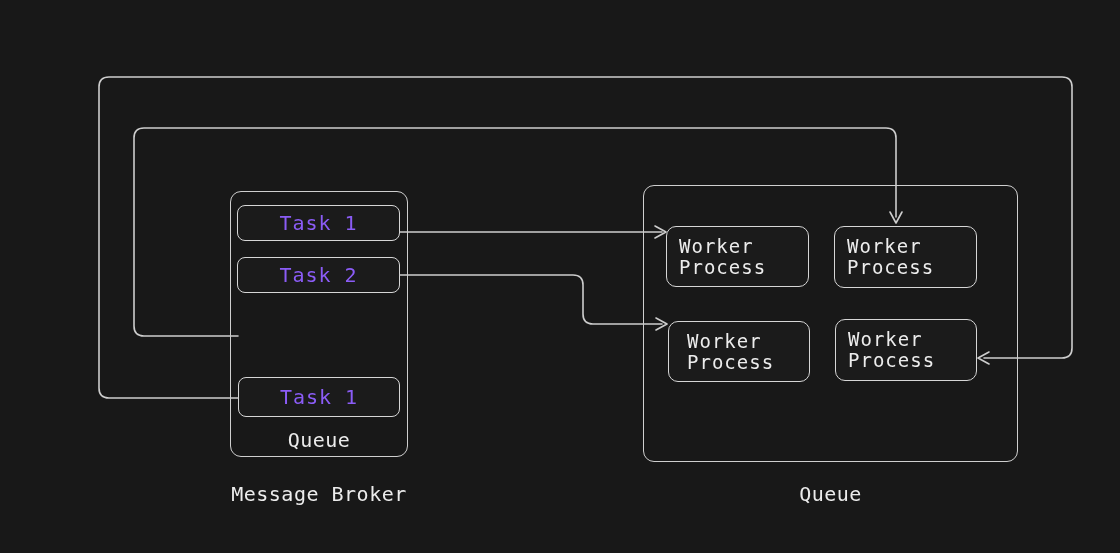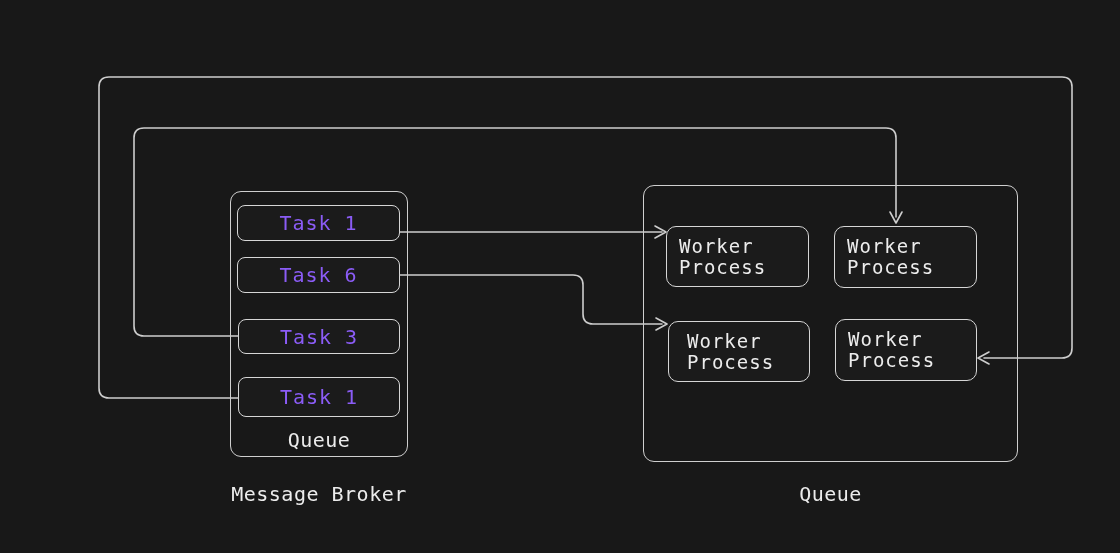--- a/index.html
+++ b/index.html
@@ -73,24 +73,21 @@
 <body>
 
 <div id="canvas">
 
   <div class="container-box" style="left:230px; top:191px; width:178px; height:266px;"></div>
 
   <div class="task-box" style="left:237px; top:205px; width:163px; height:36px;">
     <span>Task 1</span>
   </div>
   <div class="task-box" style="left:237px; top:257px; width:163px; height:36px;">
-    <span>Task 6</span>
-  </div>
-  <div class="task-box" style="left:238px; top:319px; width:162px; height:35px;">
-    <span>Task 3</span>
+    <span>Task 2</span>
   </div>
   <div class="task-box" style="left:238px; top:377px; width:162px; height:40px;">
     <span>Task 1</span>
   </div>
 
   <div class="group-label" style="left:220px; top:482px; width:198px;">Message Broker</div>
 
   <div class="group-label" style="left:230px; top:428px; width:178px;">Queue</div>
 
   <div class="container-box" style="left:643px; top:185px; width:375px; height:277px;"></div>

